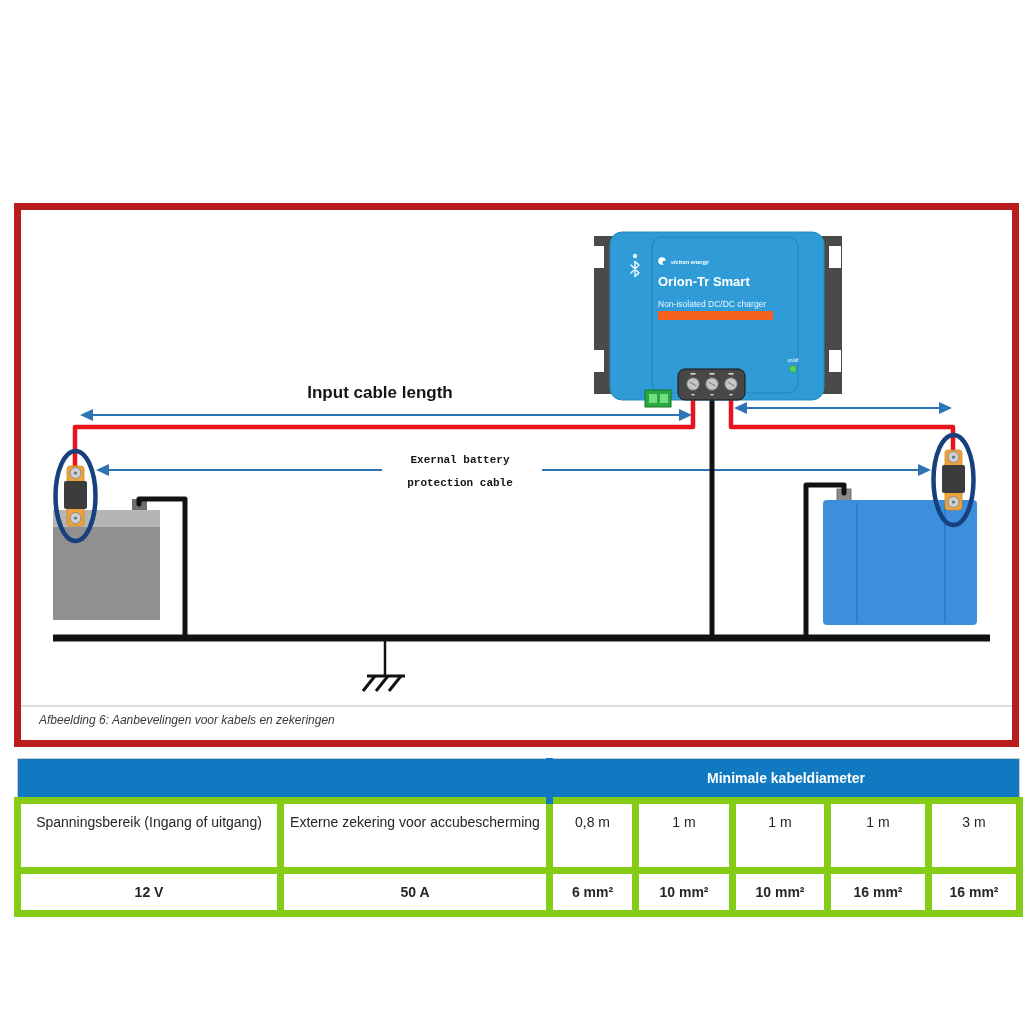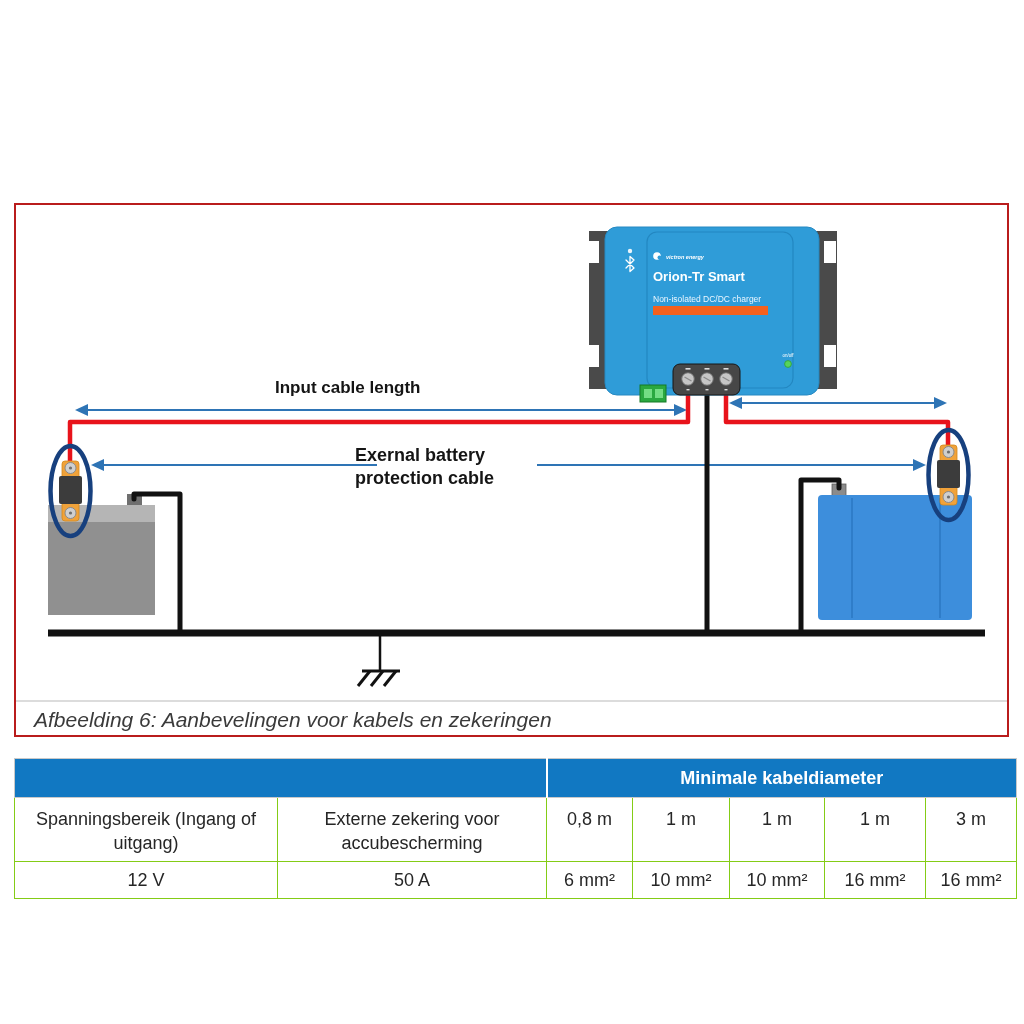--- a/index.html
+++ b/index.html
@@ -3,54 +3,54 @@
 <meta charset="utf-8">
 <style>
   html,body{margin:0;padding:0;}
   body{
     width:1024px;height:1024px;background:#ffffff;position:relative;
     font-family:"Liberation Sans", sans-serif;color:#1b1b1b;overflow:hidden;
   }
   
   .figure-box{
     position:absolute;left:14px;top:203px;width:991px;height:530px;
-    border:2px solid #b91c1c;background:#ffffff;
+    border:7px solid #b91c1c;background:#ffffff;
   }
   .figure-box svg{position:absolute;left:0;top:0;}
   .diagram-label{
-    position:absolute;width:200px;text-align:left;
+    position:absolute;width:200px;text-align:center;
     font-weight:bold;font-size:17px;line-height:22px;color:#151515;
   }
-  .fuses-label{font-size:18px;line-height:23px;}
+  .fuses-label{font-size:11px;line-height:23px;font-family:Liberation Mono, monospace;}
   .caption-divider{position:absolute;left:0;right:0;top:495px;height:2px;background:#dcdcdc;}
   .figure-caption{
-    position:absolute;left:18px;top:503px;font-style:italic;font-size:21px;color:#3a3a3a;
+    position:absolute;left:18px;top:503px;font-style:italic;font-size:12px;color:#3a3a3a;
     white-space:nowrap;
   }
   
   .table-wrap{position:absolute;left:14px;top:758px;width:1002px;}
   table.spec{
     border-collapse:collapse;table-layout:fixed;width:1002px;
-    font-size:18px;color:#262626;border-radius:8px;
+    font-size:14px;color:#262626;border-radius:8px;
   }
   table.spec td{
-    border:1px solid #84cc16;text-align:center;vertical-align:middle;
+    border:7px solid #84cc16;text-align:center;vertical-align:middle;
     padding:2px 4px;background:#ffffff;
   }
   tr.blue-row td{
     background:#1178c2;border-color:#1178c2;height:34px;
     border-top:1px solid #c9c9c9;border-bottom:1px solid #c9c9c9;
   }
   tr.blue-row td.blue-left{border-left:1px solid #c9c9c9;}
   tr.blue-row td.group-hdr{
     color:#ffffff;font-weight:bold;border-left:2px solid #ffffff;
     border-right:1px solid #c9c9c9;
   }
   tr.colhead-row td{height:52px;vertical-align:top;padding-top:9px;line-height:1.35;}
-  tr.data-row td{height:32px;}
+  tr.data-row td{height:32px;font-weight:bold;}
 </style>
 </head>
 <body>
 
 <div class="figure-box">
 
   <svg width="991" height="530" viewBox="0 0 991 530">
 
     <g stroke="#2e74b5" fill="#2e74b5">
       <line x1="70" y1="205" x2="659" y2="205" stroke-width="2.2"></line>

